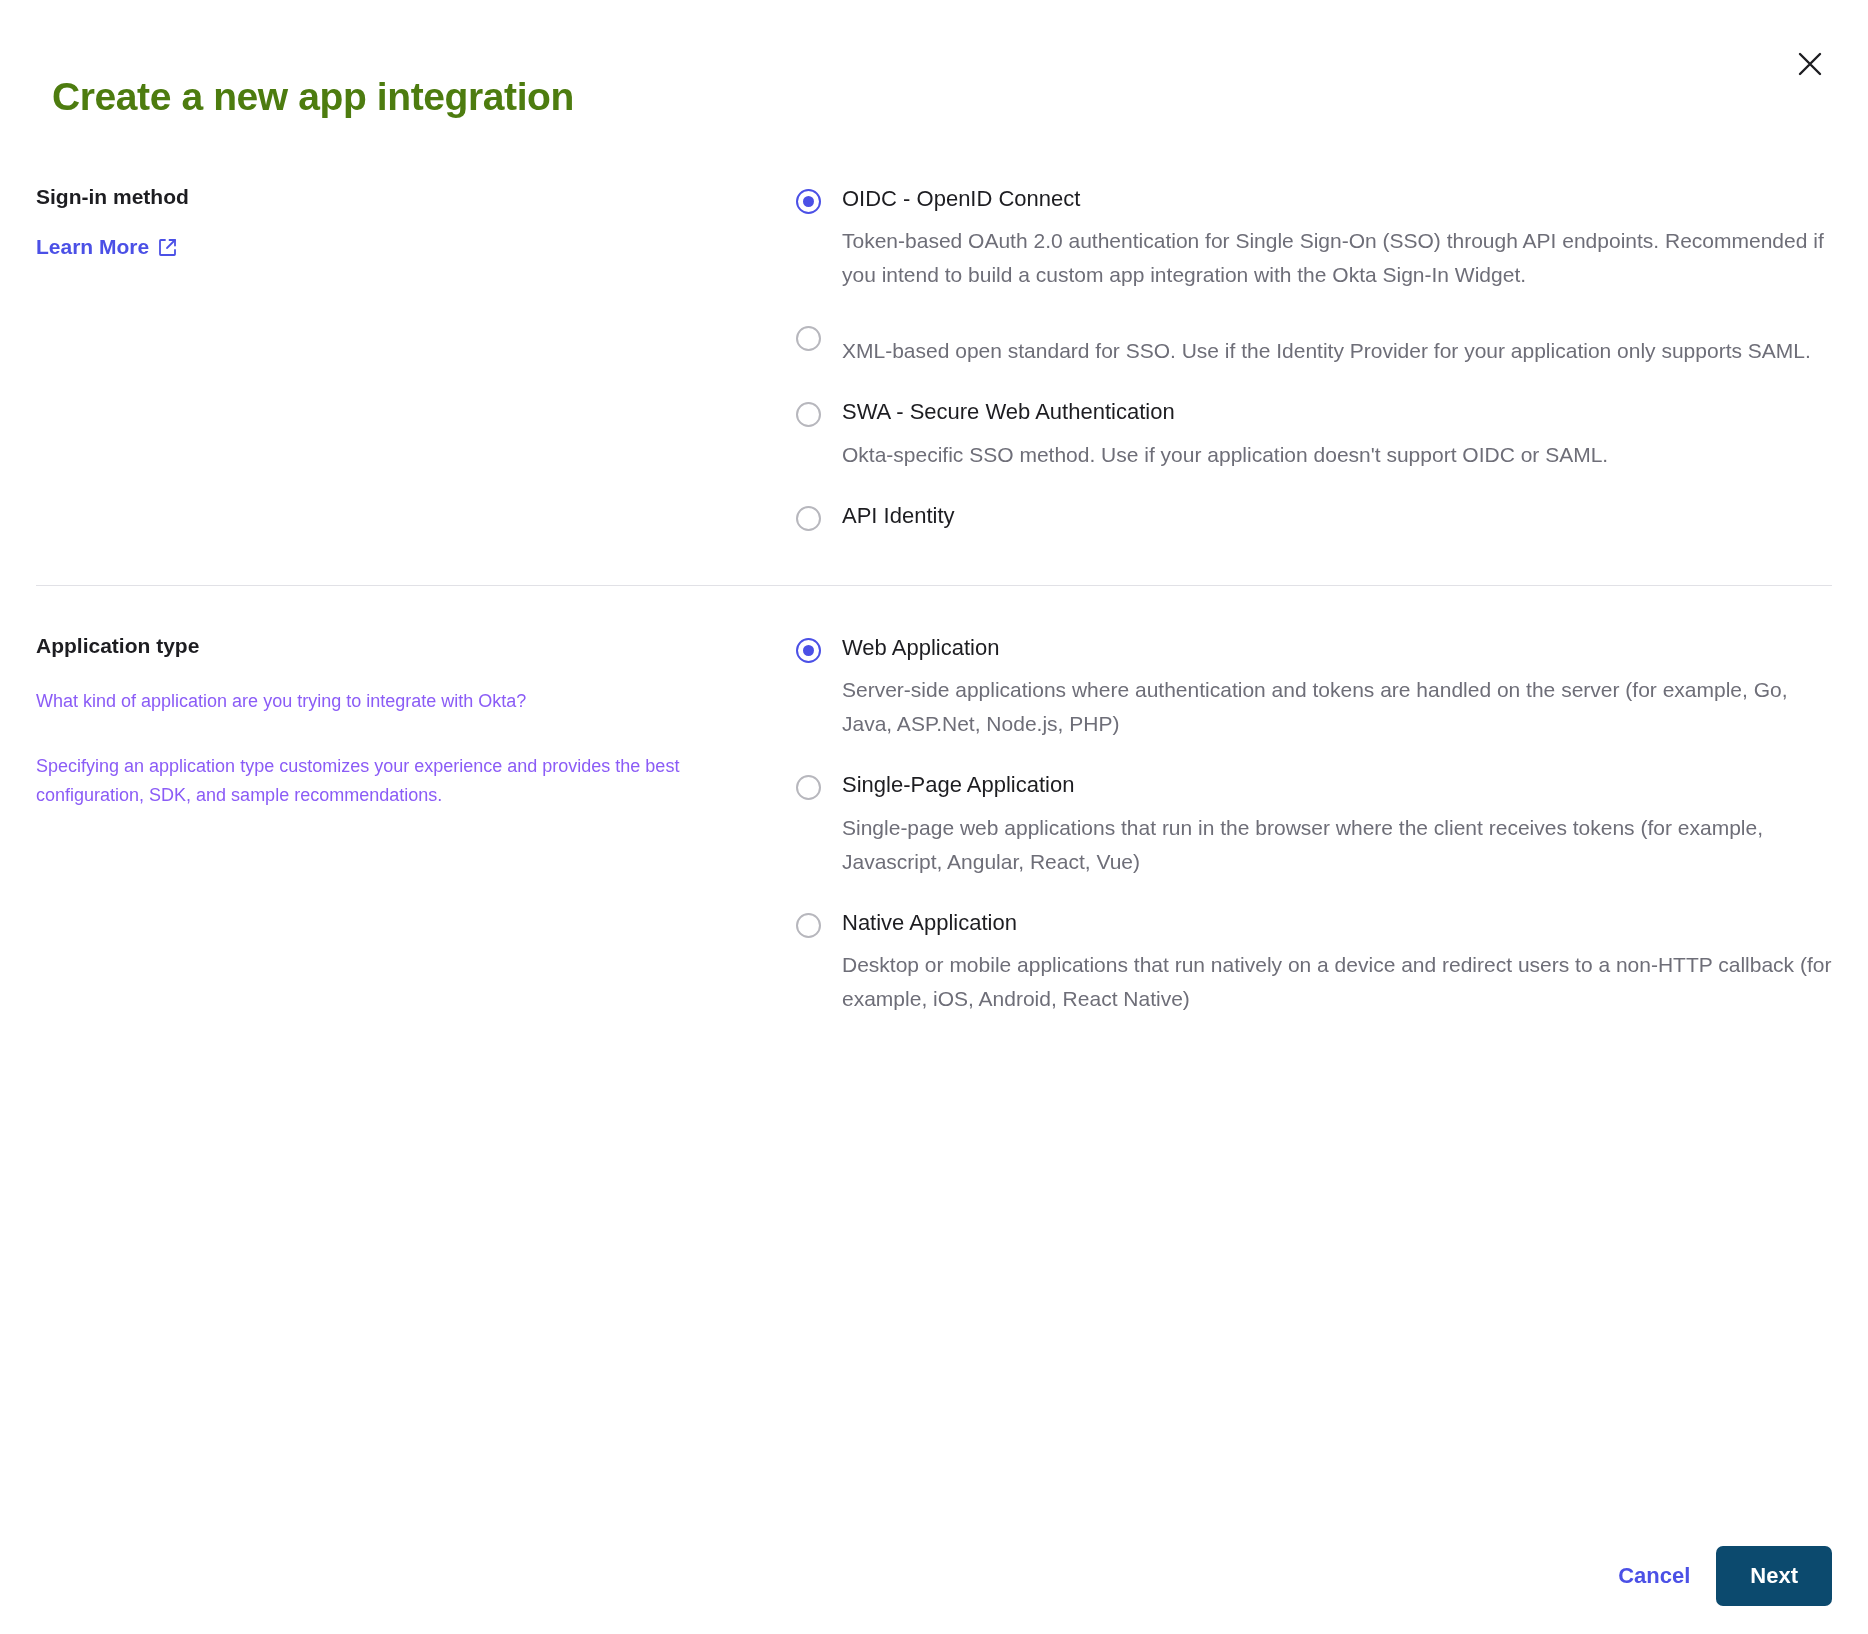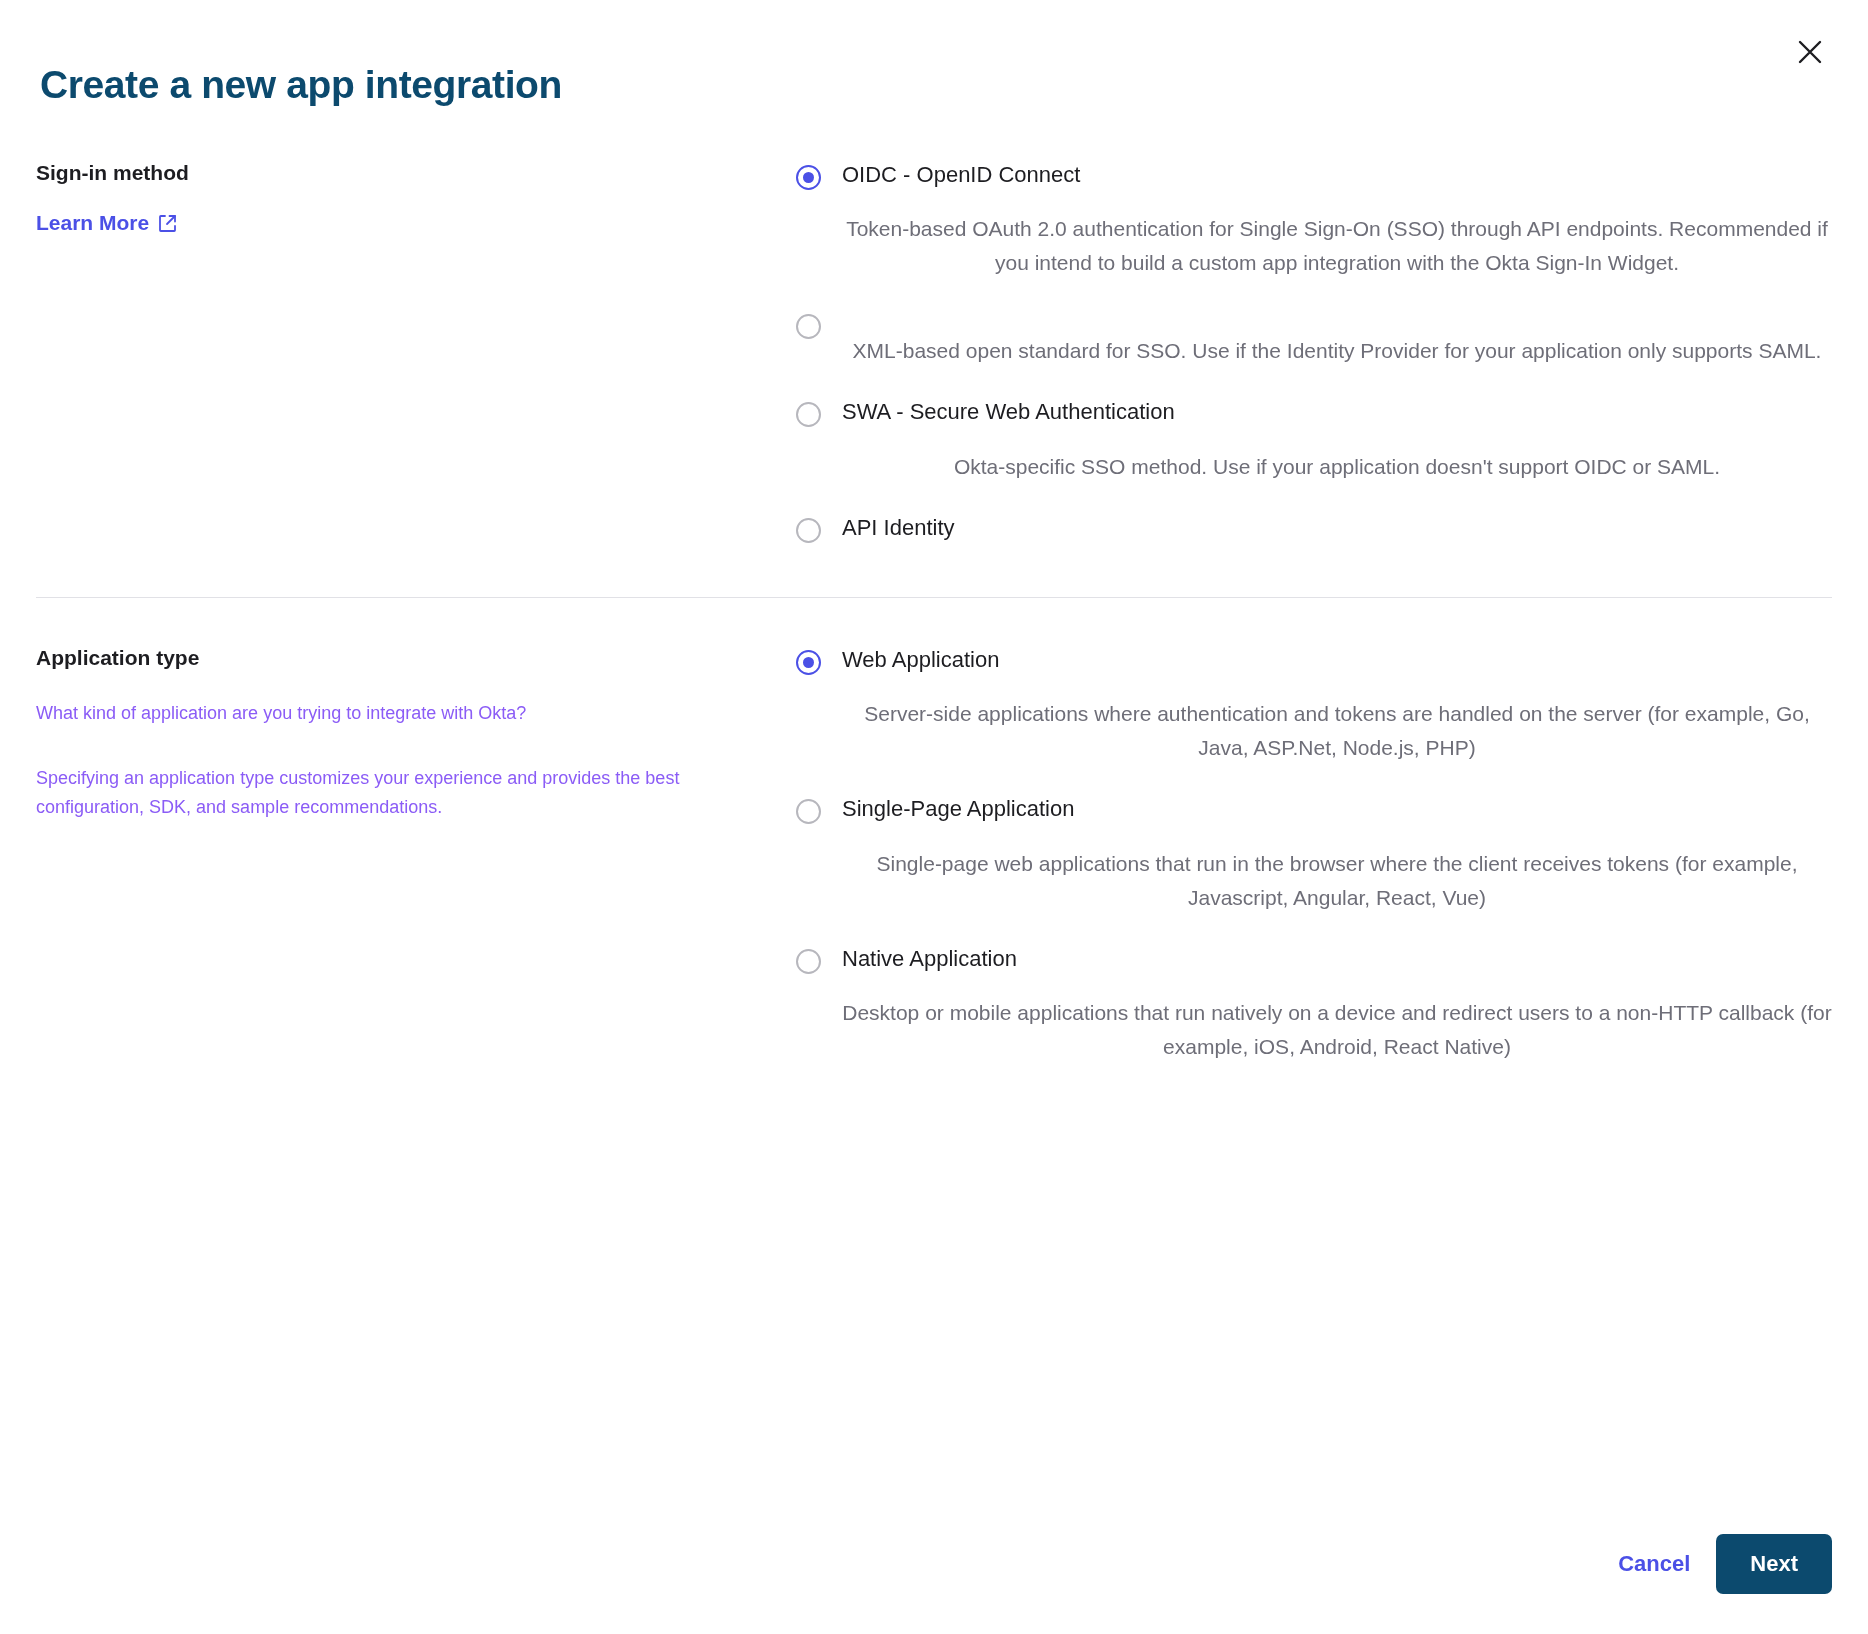--- a/index.html
+++ b/index.html
@@ -31,27 +31,27 @@
     align-items: center;
     justify-content: center;
     cursor: pointer;
     background: none;
     border: none;
     padding: 0;
   }
   .close-btn svg { display: block; }
 
   .title {
-    margin: 4px;
+    margin: 16px;
     padding-top: 58px;
     font-size: 39px;
     line-height: 1.2;
     font-weight: 700;
     letter-spacing: -0.4px;
-    color: #0c4a6e;
+    color: #4d7c0f;
   }
 
   .section {
     display: flex;
     align-items: flex-start;
     padding-top: 46px;
   }
   .section-left {
     width: 760px;
     flex: 0 0 760px;
@@ -129,23 +129,22 @@
   .option-body { flex: 1 1 auto; }
   .option-title {
     font-size: 22px;
     color: #1d1d21;
     line-height: 1.25;
   }
   .option-desc {
     font-size: 21px;
     color: #6e6e78;
     line-height: 1.62;
-    margin-top: 24px;
+    margin-top: 12px;
     max-width: 1010px;
-    text-align: center;
   }
 
   .divider {
     height: 1px;
     background: #e1e1e6;
     margin: 54px 0 0 0;
   }
 
   .footer {
     position: absolute;

